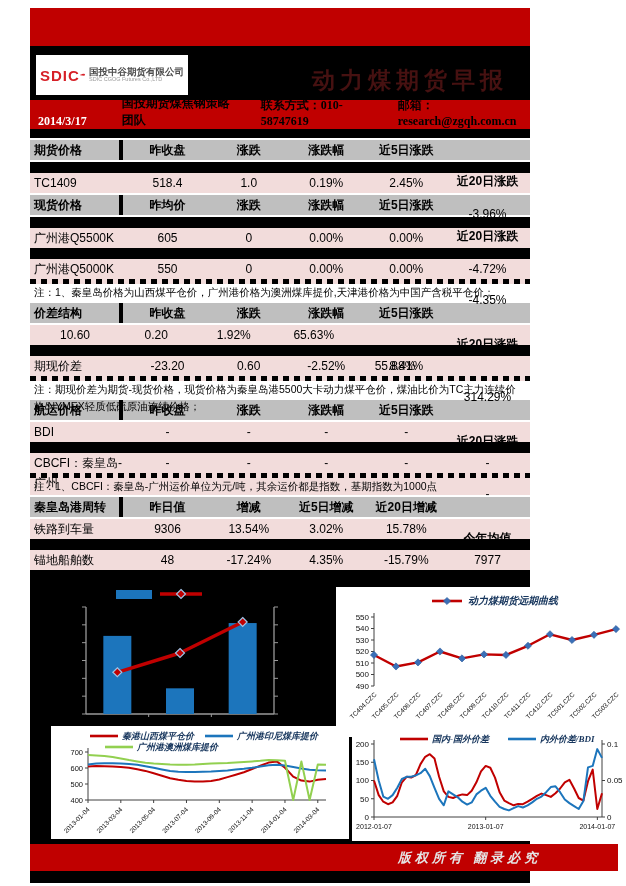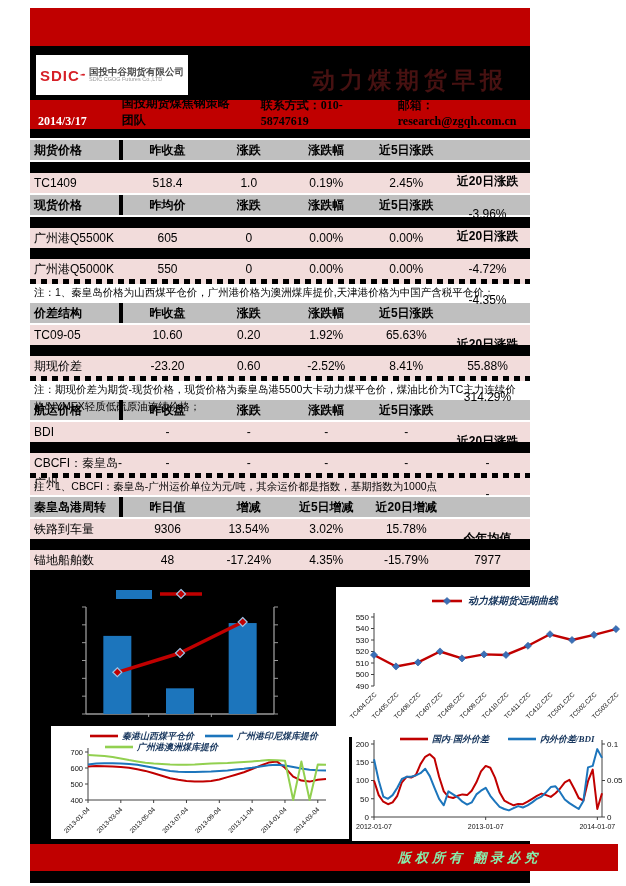--- a/index.html
+++ b/index.html
@@ -32,21 +32,21 @@
   .c2{width:14.5%;text-align:center;}
   .c3{width:16.5%;text-align:center;}
   .c4{width:15.5%;text-align:center;}
   .c5{width:17%;text-align:center;margin-top:31px;}
   .hatch{height:5px;background:repeating-linear-gradient(90deg,#000 0 6px,#f2dcdb 6px 11px);}
   .note{font-size:10.5px;height:17px;line-height:17px;padding-left:4px;color:#000;}
   .note.white{background:#fff;}
   .note.pink{background:#f2dcdb;}
   .charts{position:relative;height:270px;margin-top:4px;}
   .footerbar{height:27px;background:#c00000;width:588px;display:flex;align-items:center;}
-  .footerbar span{margin-left:368px;color:#86efac;font-family:"Liberation Serif",serif;
+  .footerbar span{margin-left:368px;color:#e5e5e5;font-family:"Liberation Serif",serif;
                   font-style:italic;font-weight:bold;font-size:13px;letter-spacing:4px;}
 </style>
 </head>
 <body>
 
 <div class="page">
   <div class="doc">
 
     <div class="topbar"></div>
 
@@ -118,21 +118,20 @@
         <div class="note white">注：1、秦皇岛价格为山西煤平仓价，广州港价格为澳洲煤库提价,天津港价格为中国产含税平仓价；</div>
         <div class="tblhead">
           <div class="c0">价差结构</div>
           <div class="c1">昨收盘</div>
           <div class="c2">涨跌</div>
           <div class="c3">涨跌幅</div>
           <div class="c4">近5日涨跌</div>
           <div class="c5">近20日涨跌</div>
         </div>
         <div class="trow">
-          <div class="c0">TC09-05</div>
           <div class="c1">10.60</div>
           <div class="c2">0.20</div>
           <div class="c3">1.92%</div>
           <div class="c4">65.63%</div>
           <div class="c5">55.88%</div>
         </div>
         <div class="trow gap">
           <div class="c0">期现价差</div>
           <div class="c1">-23.20</div>
           <div class="c2">0.60</div>

